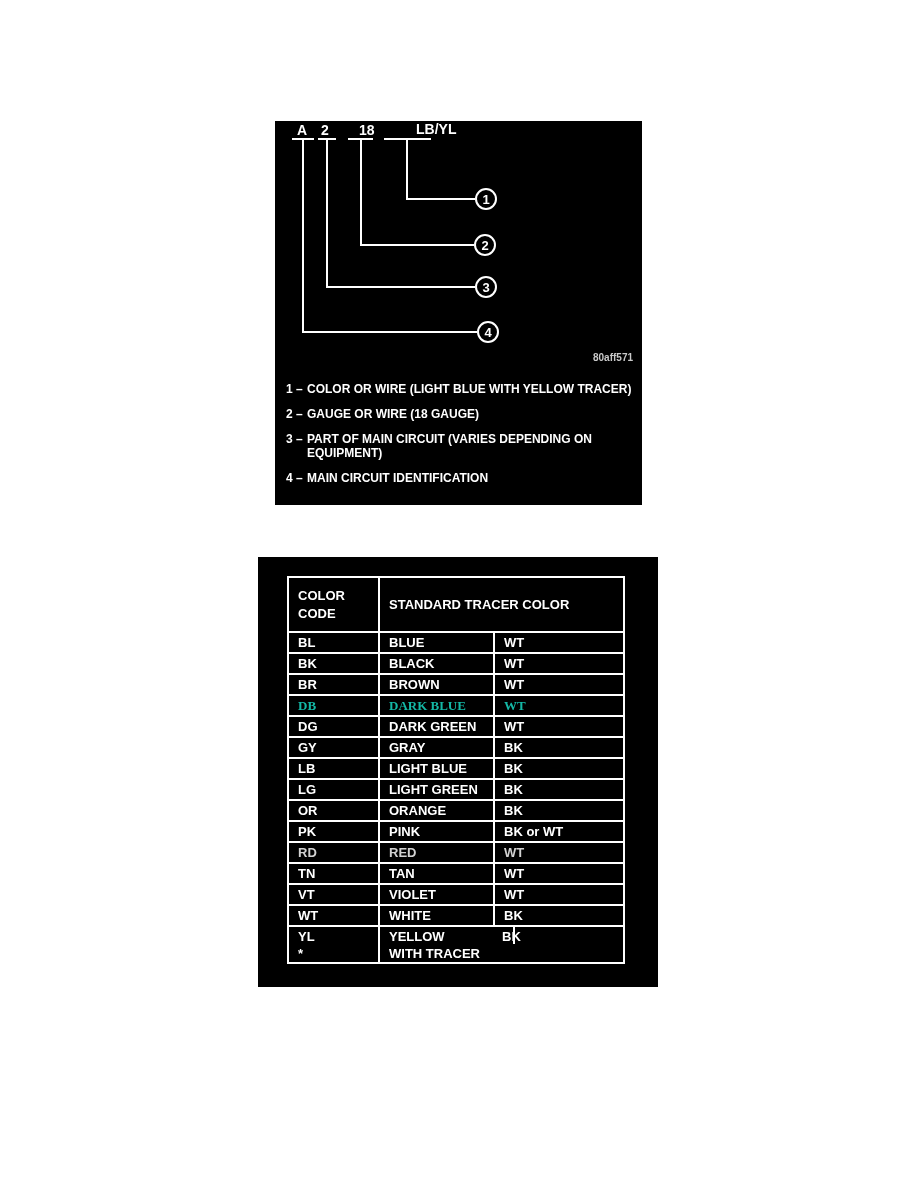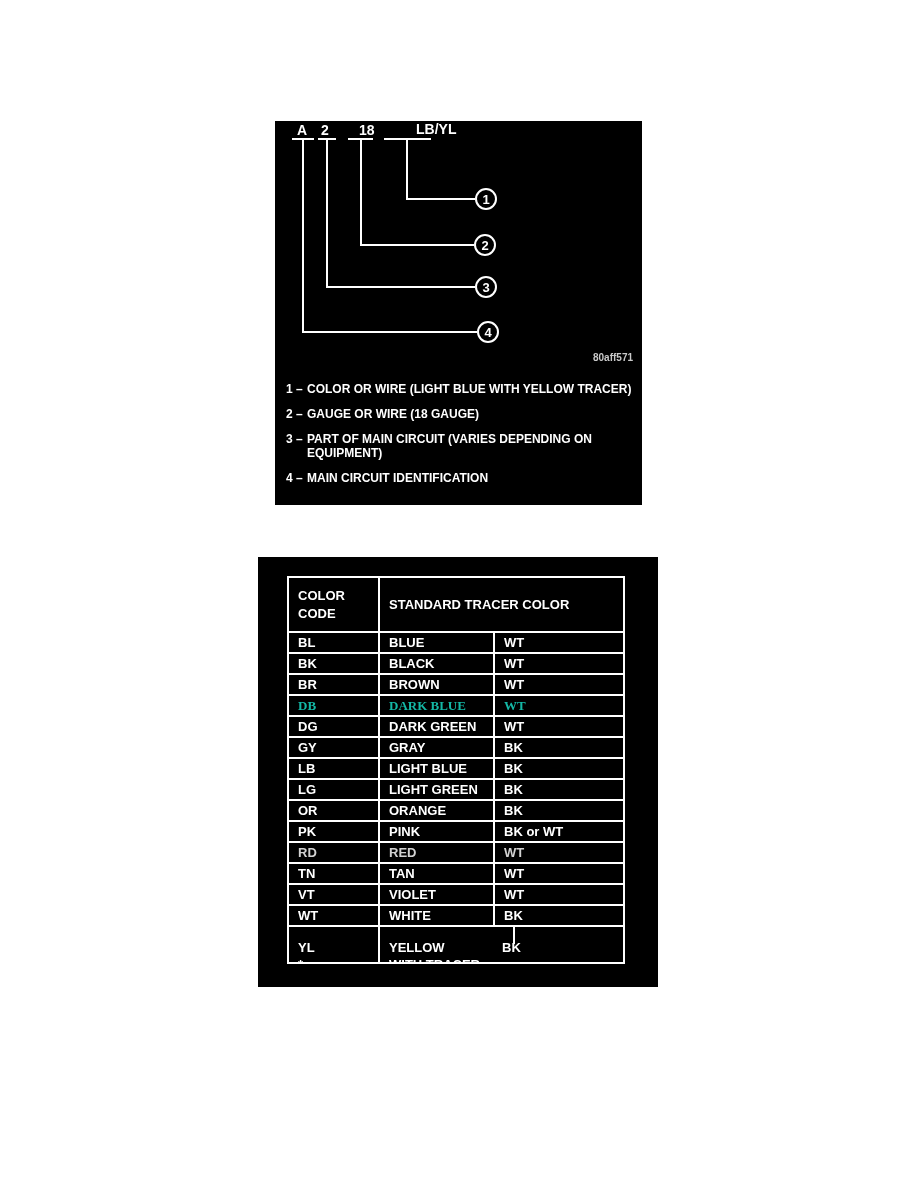--- a/index.html
+++ b/index.html
@@ -81,21 +81,21 @@
   .trow .cell { display: flex; align-items: center; line-height: 17px; white-space: nowrap; }
   .dim1 { color: #14b8a6; font-family: Liberation Serif, serif; }
   .dim2 { color: #d2d2d2; }
   .tlast {
     position: relative;
     display: flex;
     height: 37px;
     border-top: 2px solid #ffffff;
     box-sizing: border-box;
   }
-  .tlast .cell { padding-top: 12px; line-height: 17px; }
+  .tlast .cell { padding-top: 1px; line-height: 17px; }
   .tlast .c3 { border-left: none; }
   .partial-divider {
     position: absolute;
     left: 224px; top: 0;
     width: 2px; height: 17px;
     background: #ffffff;
   }
 </style>
 </head>
 <body>

